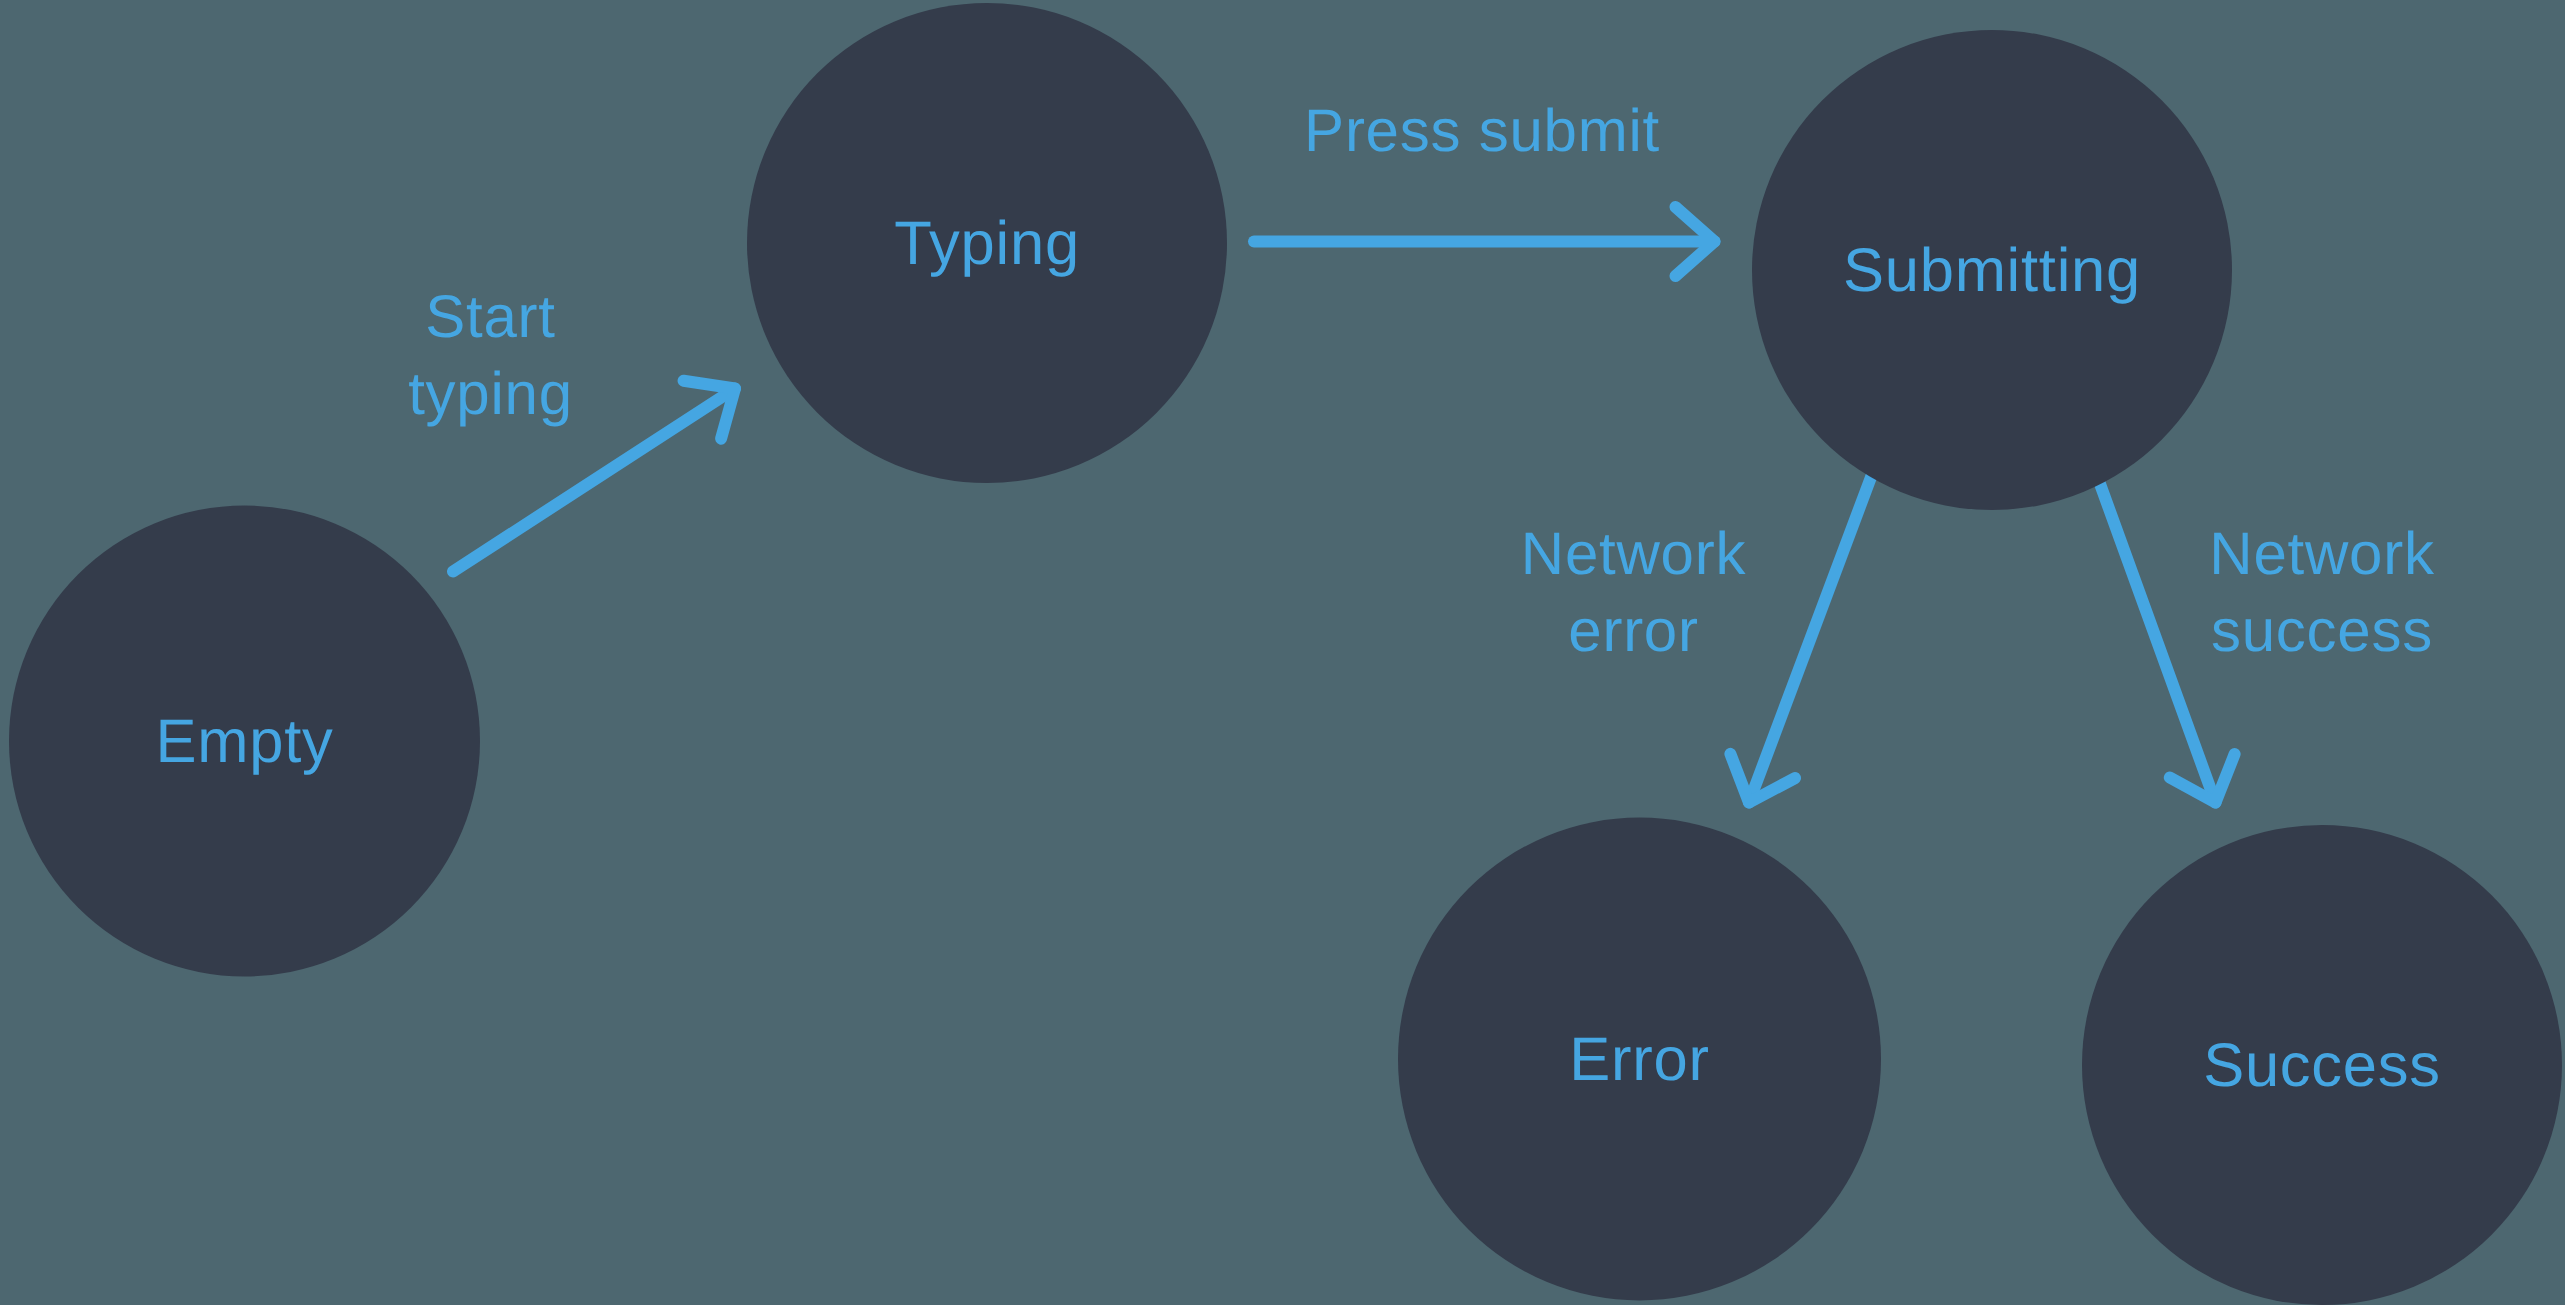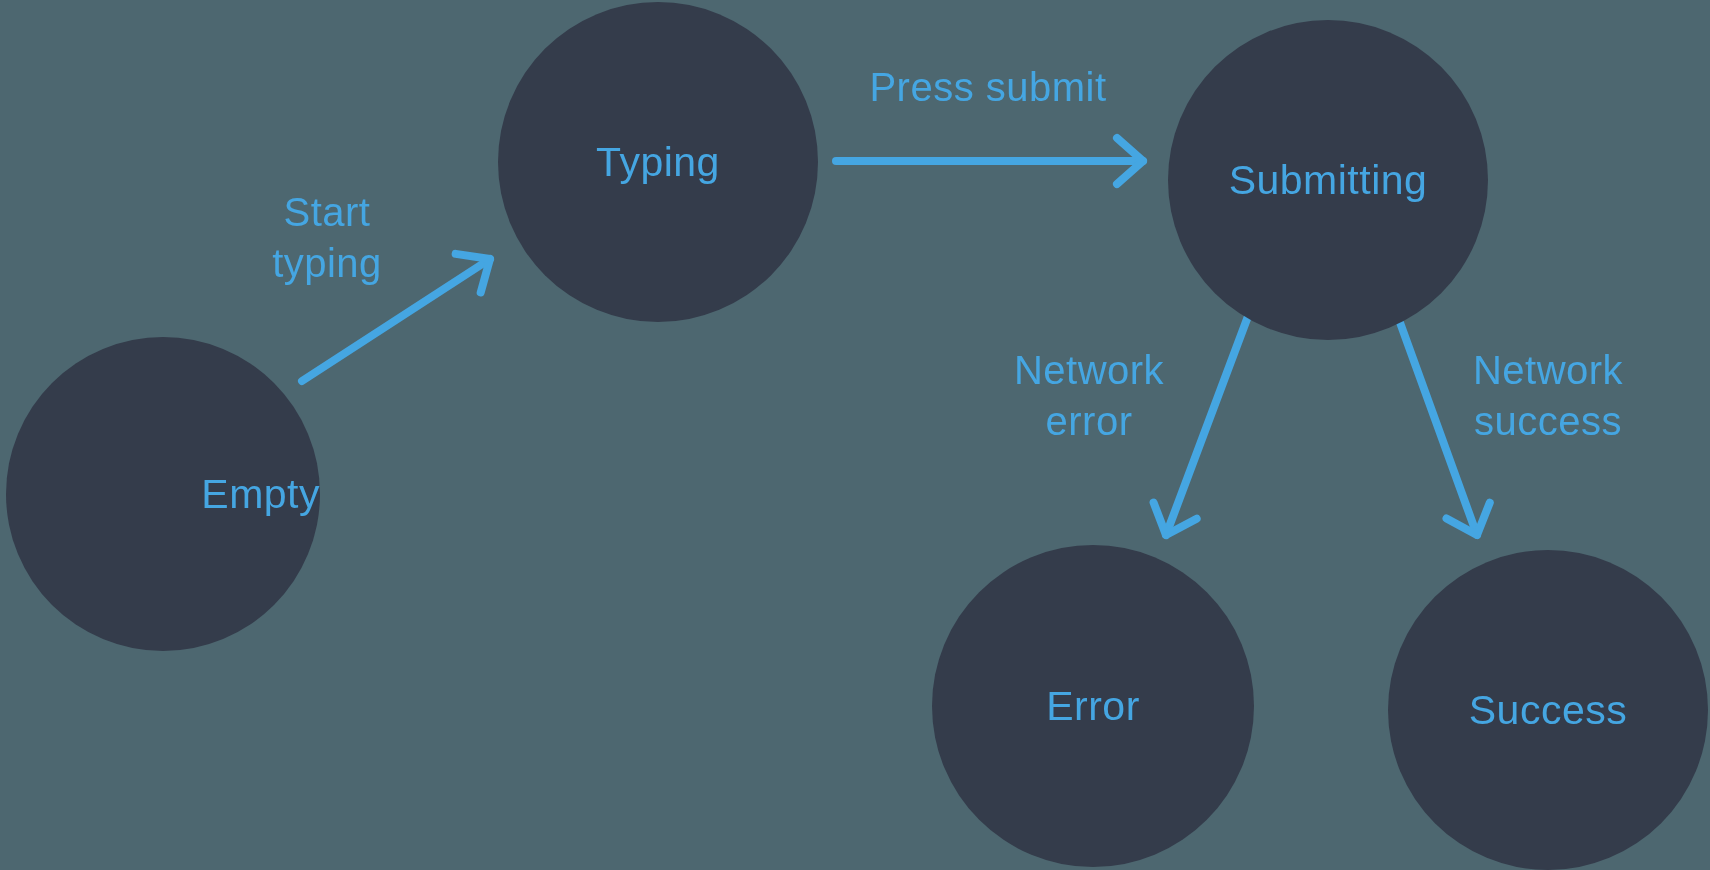--- a/index.html
+++ b/index.html
@@ -58,21 +58,21 @@
       <marker id="arrowhead" markerUnits="userSpaceOnUse" markerWidth="90" markerHeight="90" viewBox="-45 -45 90 90" refX="0" refY="0" orient="auto">
         <path d="M -26 -23 L 0 0 L -26 23" fill="none" stroke="#45a6e2" stroke-width="8" stroke-linecap="round" stroke-linejoin="round"></path>
       </marker>
     </defs>
     <line x1="302" y1="381" x2="490" y2="259" stroke="#45a6e2" stroke-width="8" stroke-linecap="round" marker-end="url(#arrowhead)"></line>
     <line x1="836" y1="161" x2="1143" y2="161" stroke="#45a6e2" stroke-width="8" stroke-linecap="round" marker-end="url(#arrowhead)"></line>
     <line x1="1253" y1="303" x2="1166" y2="535" stroke="#45a6e2" stroke-width="8" stroke-linecap="round" marker-end="url(#arrowhead)"></line>
     <line x1="1394" y1="306" x2="1477" y2="535" stroke="#45a6e2" stroke-width="8" stroke-linecap="round" marker-end="url(#arrowhead)"></line>
   </svg>
 
-  <div class="node" style="left:6px; top:337px; width:314px; height:314px;justify-content:flex-end;">
+  <div class="node" style="left:6px; top:337px; width:314px; height:314px;">
     <span class="node-label">Empty</span>
   </div>
 
   <div class="node" style="left:498px; top:2px; width:320px; height:320px;">
     <span class="node-label">Typing</span>
   </div>
 
   <div class="node" style="left:1168px; top:20px; width:320px; height:320px;">
     <span class="node-label">Submitting</span>
   </div>

